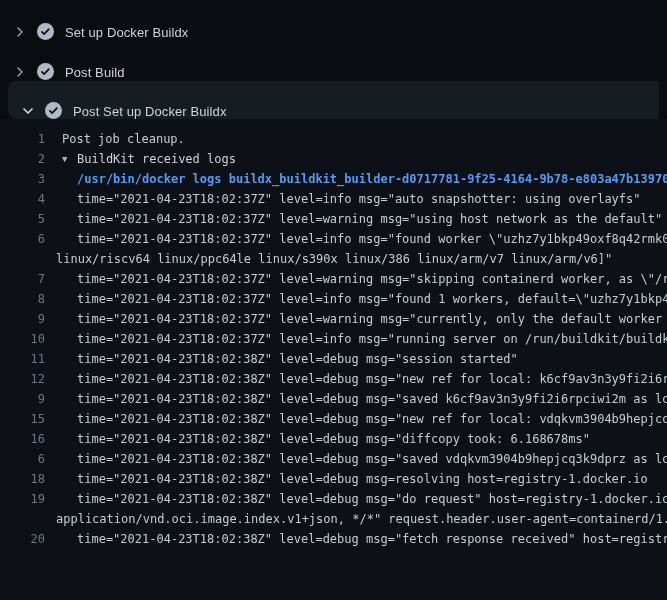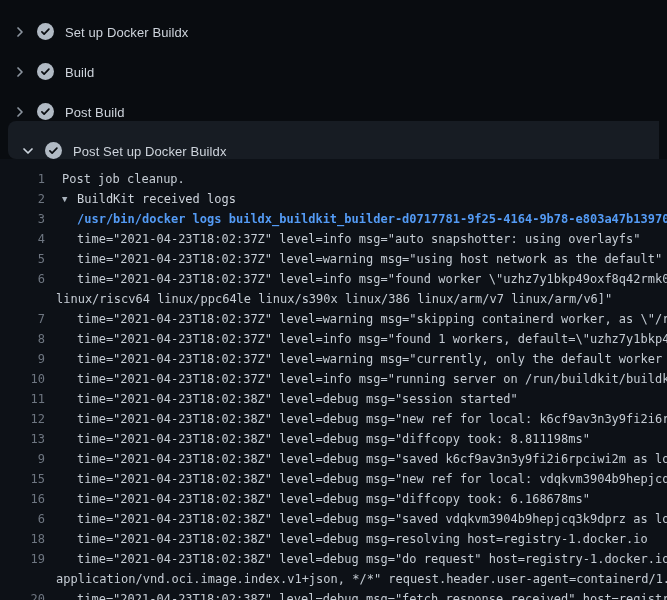--- a/index.html
+++ b/index.html
@@ -47,34 +47,20 @@
           <path d="M6 4l4 4-4 4" stroke="#8b949e" stroke-width="1.7" fill="none" stroke-linecap="round" stroke-linejoin="round"></path>
         </svg>
     </span>
     <span class="check">
       <svg width="17" height="17" viewBox="0 0 16 16">
           <circle cx="8" cy="8" r="8" fill="#b1bac4"></circle>
           <path d="M4.6 8.3l2.1 2.1 4.5-4.7" stroke="#090c10" stroke-width="1.6" fill="none" stroke-linecap="round" stroke-linejoin="round"></path>
         </svg>
     </span>
     <span class="slabel">Set up Docker Buildx</span>
-  </div>
-  <div class="step">
-    <span class="chev">
-      <svg width="16" height="16" viewBox="0 0 16 16">
-          <path d="M6 4l4 4-4 4" stroke="#8b949e" stroke-width="1.7" fill="none" stroke-linecap="round" stroke-linejoin="round"></path>
-        </svg>
-    </span>
-    <span class="check">
-      <svg width="17" height="17" viewBox="0 0 16 16">
-          <circle cx="8" cy="8" r="8" fill="#b1bac4"></circle>
-          <path d="M4.6 8.3l2.1 2.1 4.5-4.7" stroke="#090c10" stroke-width="1.6" fill="none" stroke-linecap="round" stroke-linejoin="round"></path>
-        </svg>
-    </span>
-    <span class="slabel">Build</span>
   </div>
   <div class="step">
     <span class="chev">
       <svg width="16" height="16" viewBox="0 0 16 16">
           <path d="M6 4l4 4-4 4" stroke="#8b949e" stroke-width="1.7" fill="none" stroke-linecap="round" stroke-linejoin="round"></path>
         </svg>
     </span>
     <span class="check">
       <svg width="17" height="17" viewBox="0 0 16 16">
           <circle cx="8" cy="8" r="8" fill="#b1bac4"></circle>
@@ -146,24 +132,20 @@
   </div>
     <div class="row k-entry">
     <span class="ln">11</span>
     <span class="tx">time="2021-04-23T18:02:38Z" level=debug msg="session started"</span>
   </div>
     <div class="row k-entry">
     <span class="ln">12</span>
     <span class="tx">time="2021-04-23T18:02:38Z" level=debug msg="new ref for local: k6cf9av3n3y9fi2i6rpci</span>
   </div>
     <div class="row k-entry">
-    <span class="ln">13</span>
-    <span class="tx">time="2021-04-23T18:02:38Z" level=debug msg="diffcopy took: 8.811198ms"</span>
-  </div>
-    <div class="row k-entry">
     <span class="ln">9</span>
     <span class="tx">time="2021-04-23T18:02:38Z" level=debug msg="saved k6cf9av3n3y9fi2i6rpciwi2m as local"</span>
   </div>
     <div class="row k-entry">
     <span class="ln">15</span>
     <span class="tx">time="2021-04-23T18:02:38Z" level=debug msg="new ref for local: vdqkvm3904b9hepjcq3k9</span>
   </div>
     <div class="row k-entry">
     <span class="ln">16</span>
     <span class="tx">time="2021-04-23T18:02:38Z" level=debug msg="diffcopy took: 6.168678ms"</span>

